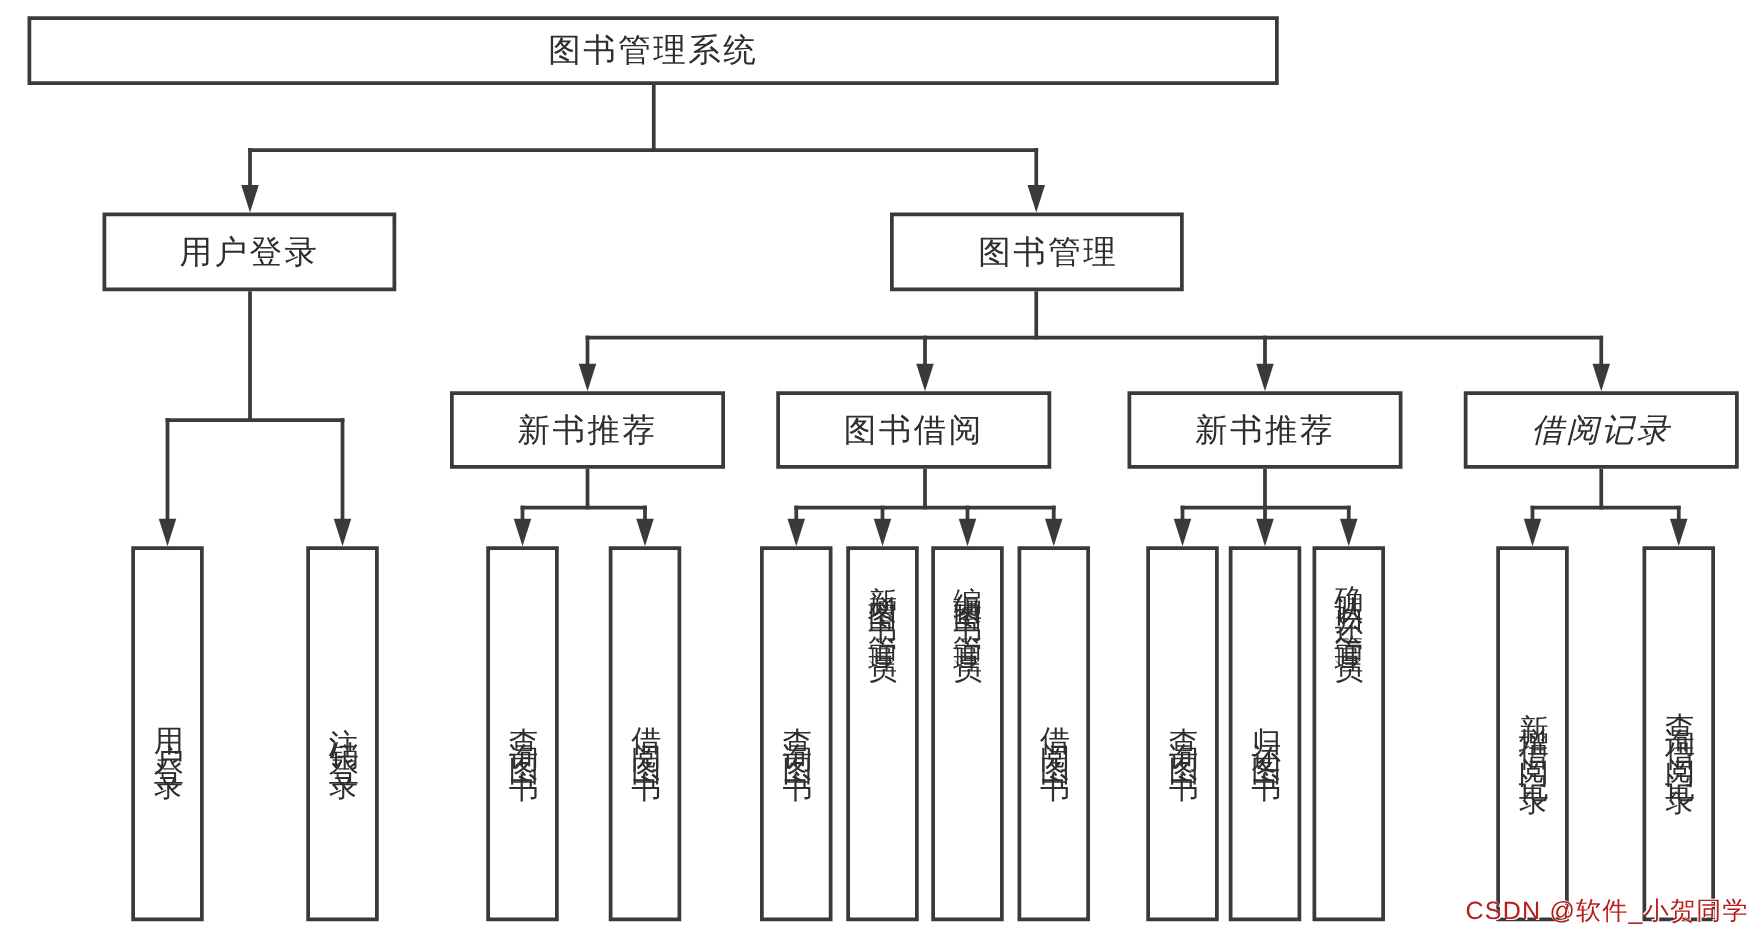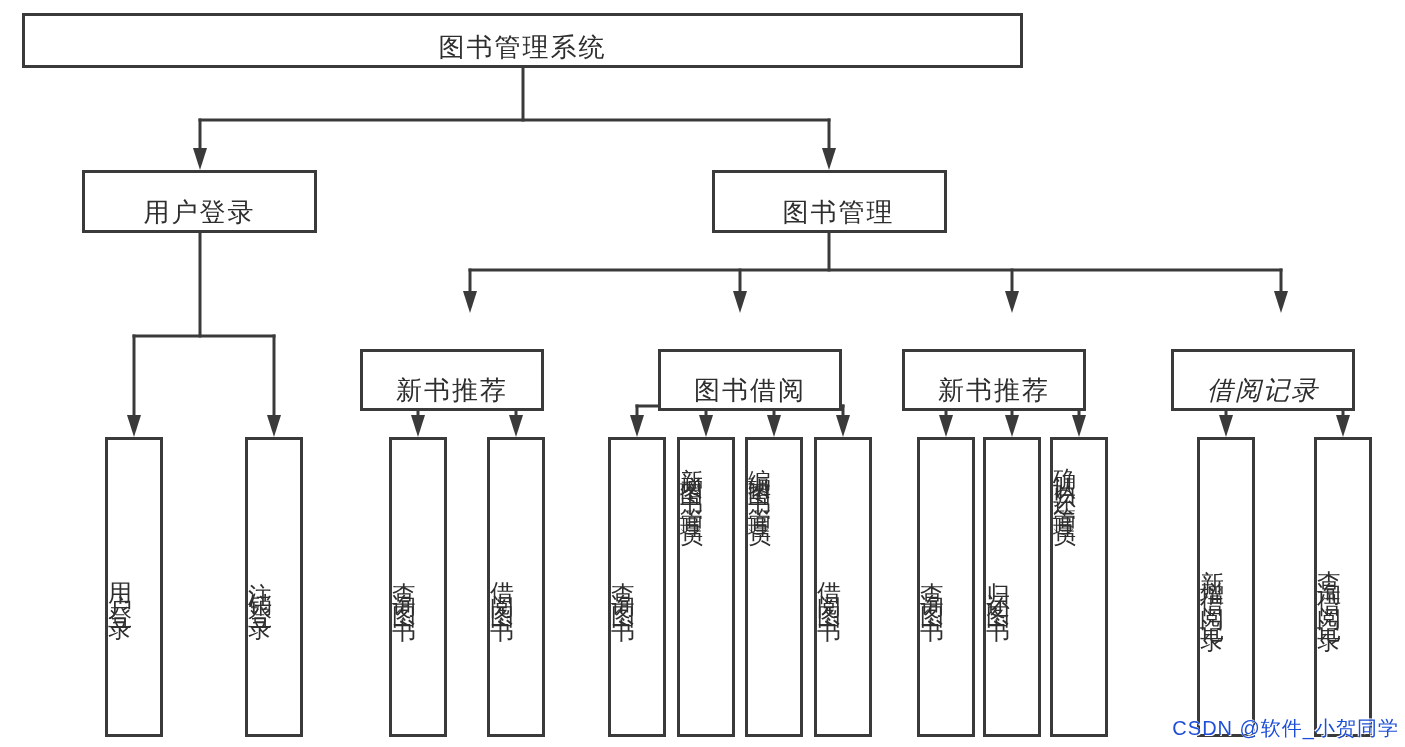--- a/index.html
+++ b/index.html
@@ -5,50 +5,50 @@
   html,body{margin:0;padding:0;}
   body{
     width:1405px;height:747px;position:relative;overflow:hidden;
     background:#ffffff;
     font-family:"Liberation Sans",sans-serif;
   }
   #wires{position:absolute;left:0;top:0;z-index:1;}
   .box{
     position:absolute;z-index:2;box-sizing:border-box;
     background:#ffffff;border:3px solid #3a3a3a;color:#2e2e2e;
-    display:flex;align-items:flex-end;justify-content:center;
+    display:flex;align-items:center;justify-content:center;
   }
   .hbox{font-size:26px;letter-spacing:2px;white-space:nowrap;}
   .root{left:22px;top:13px;width:1001px;height:55px;}
   .l2a{left:82px;top:170px;width:235px;height:63px;}
   .l2b{left:712px;top:170px;width:235px;height:63px;padding-left:18px;}
-  .l3{top:313px;width:184px;height:62px;margin-top:36px;}
+  .l3{top:313px;width:220px;height:62px;}
   .l3a{left:360px;}
-  .l3b{left:658px;}
+  .l3b{left:621px;}
   .l3c{left:902px;}
   .l3d{left:1171px;font-style:italic;}
   .leaf{
     top:437px;width:58px;height:300px;
     writing-mode:vertical-rl;text-orientation:mixed;
     font-size:24px;letter-spacing:12px;line-height:1;
   }
   .leaf.topal{
     justify-content:flex-start;padding-top:10px;
     font-size:23px;letter-spacing:8px;
   }
   .lf0{left:105px;}  .lf1{left:245px;}
   .lf2{left:389px;}  .lf3{left:487px;}
   .lf4{left:608px;}  .lf5{left:677px;}
   .lf6{left:745px;}  .lf7{left:814px;}
   .lf8{left:917px;}  .lf9{left:983px;}
   .lf10{left:1050px;}
   .lf11{left:1197px;} .lf12{left:1314px;}
   .watermark{
     position:absolute;right:6px;bottom:5px;z-index:6;
-    font-size:20px;letter-spacing:1px;color:#1d4ed8;
+    font-size:20px;letter-spacing:1px;color:#b91c1c;
     text-shadow:1px 1px 0 #ffffff,-1px -1px 0 #ffffff;
     white-space:nowrap;
   }
 </style>
 </head>
 <body>
 
 <svg id="wires" width="1405" height="747" viewBox="0 0 1405 747" stroke="#3a3a3a" stroke-width="3" stroke-linecap="square" fill="#3a3a3a">
 
   <line x1="523" y1="68" x2="523" y2="120"></line>

